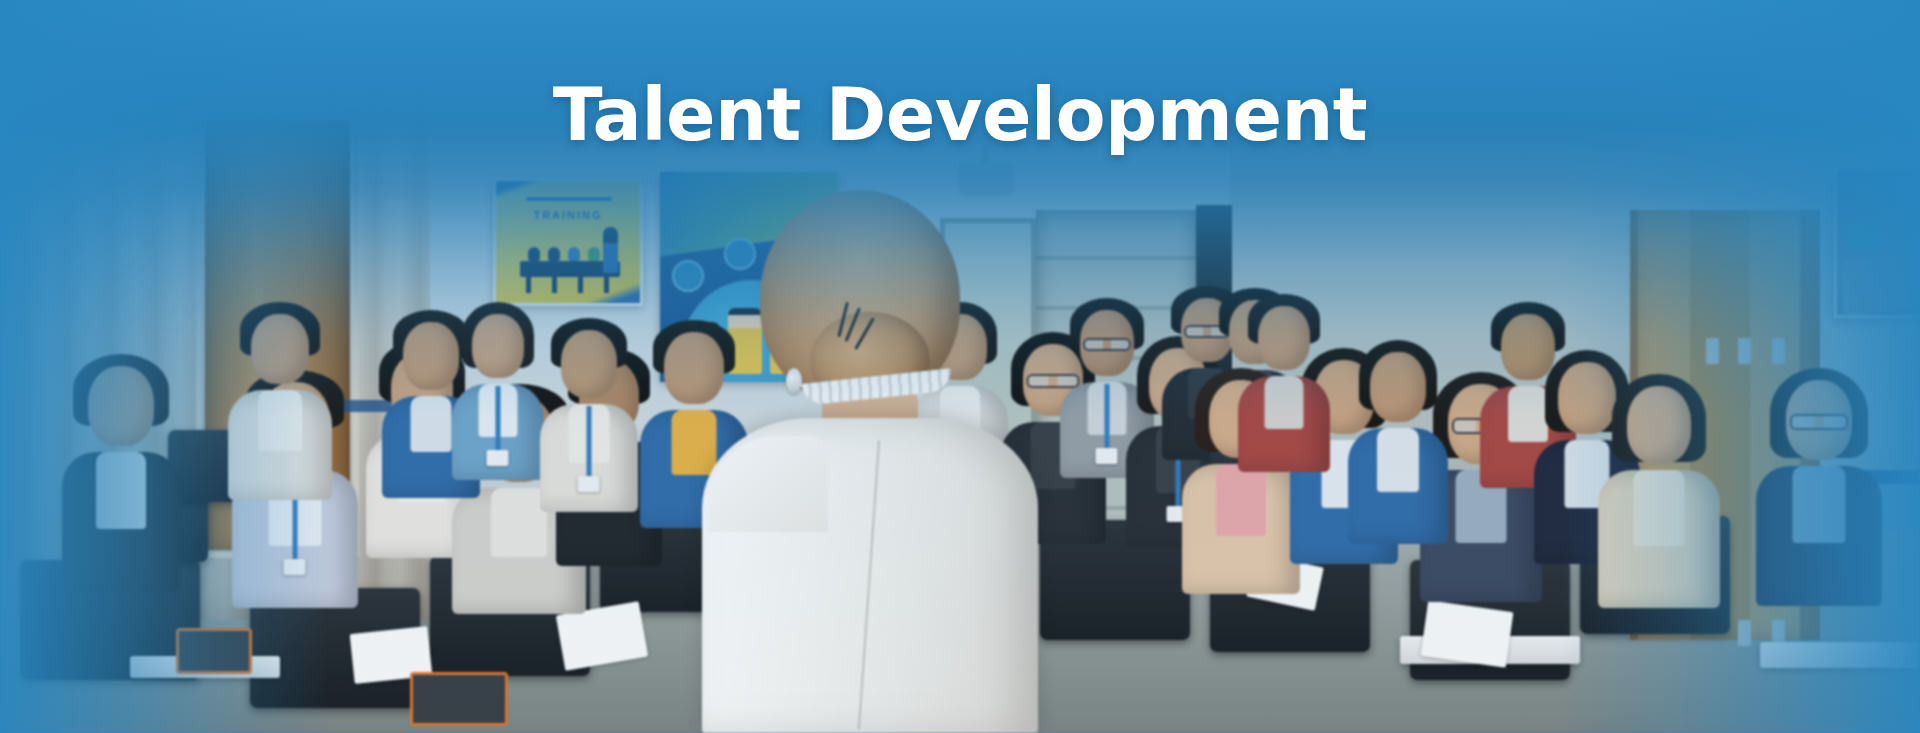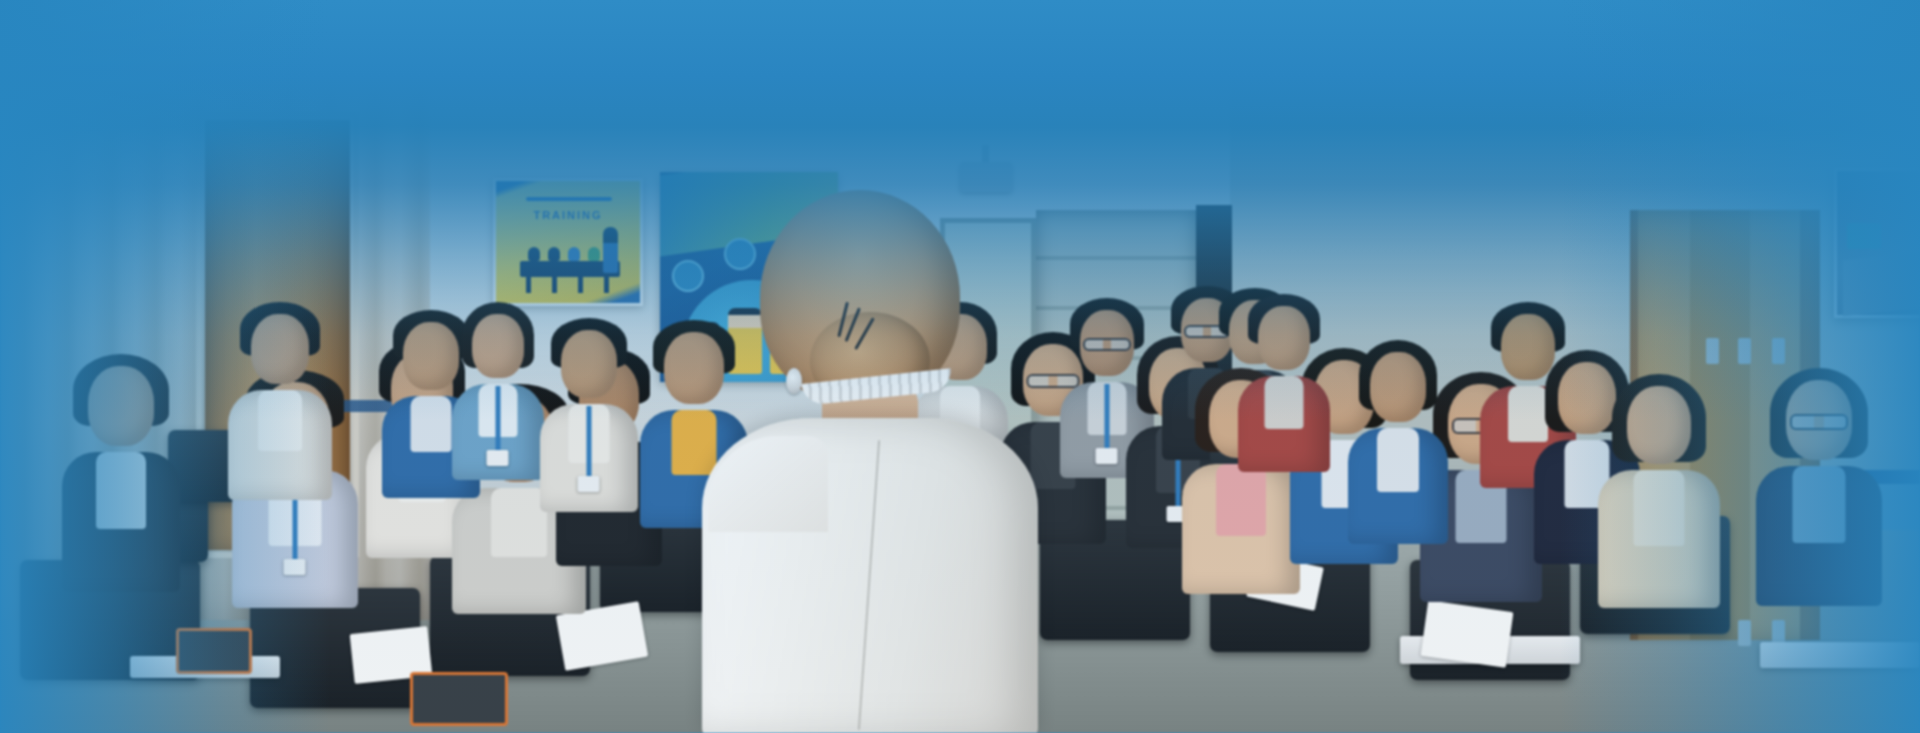--- a/index.html
+++ b/index.html
@@ -653,13 +653,14 @@
       <div class="sp-shoulder-l"></div>
       <div class="sp-seam"></div>
     </div>
   </div>
 
   <div class="tint"></div>
   <div class="fade-top"></div>
   <div class="fade-left"></div>
   <div class="fade-right"></div>
 
+  <h1 class="hero-title">Talent Development</h1>
 </div>
 
 </body></html>

